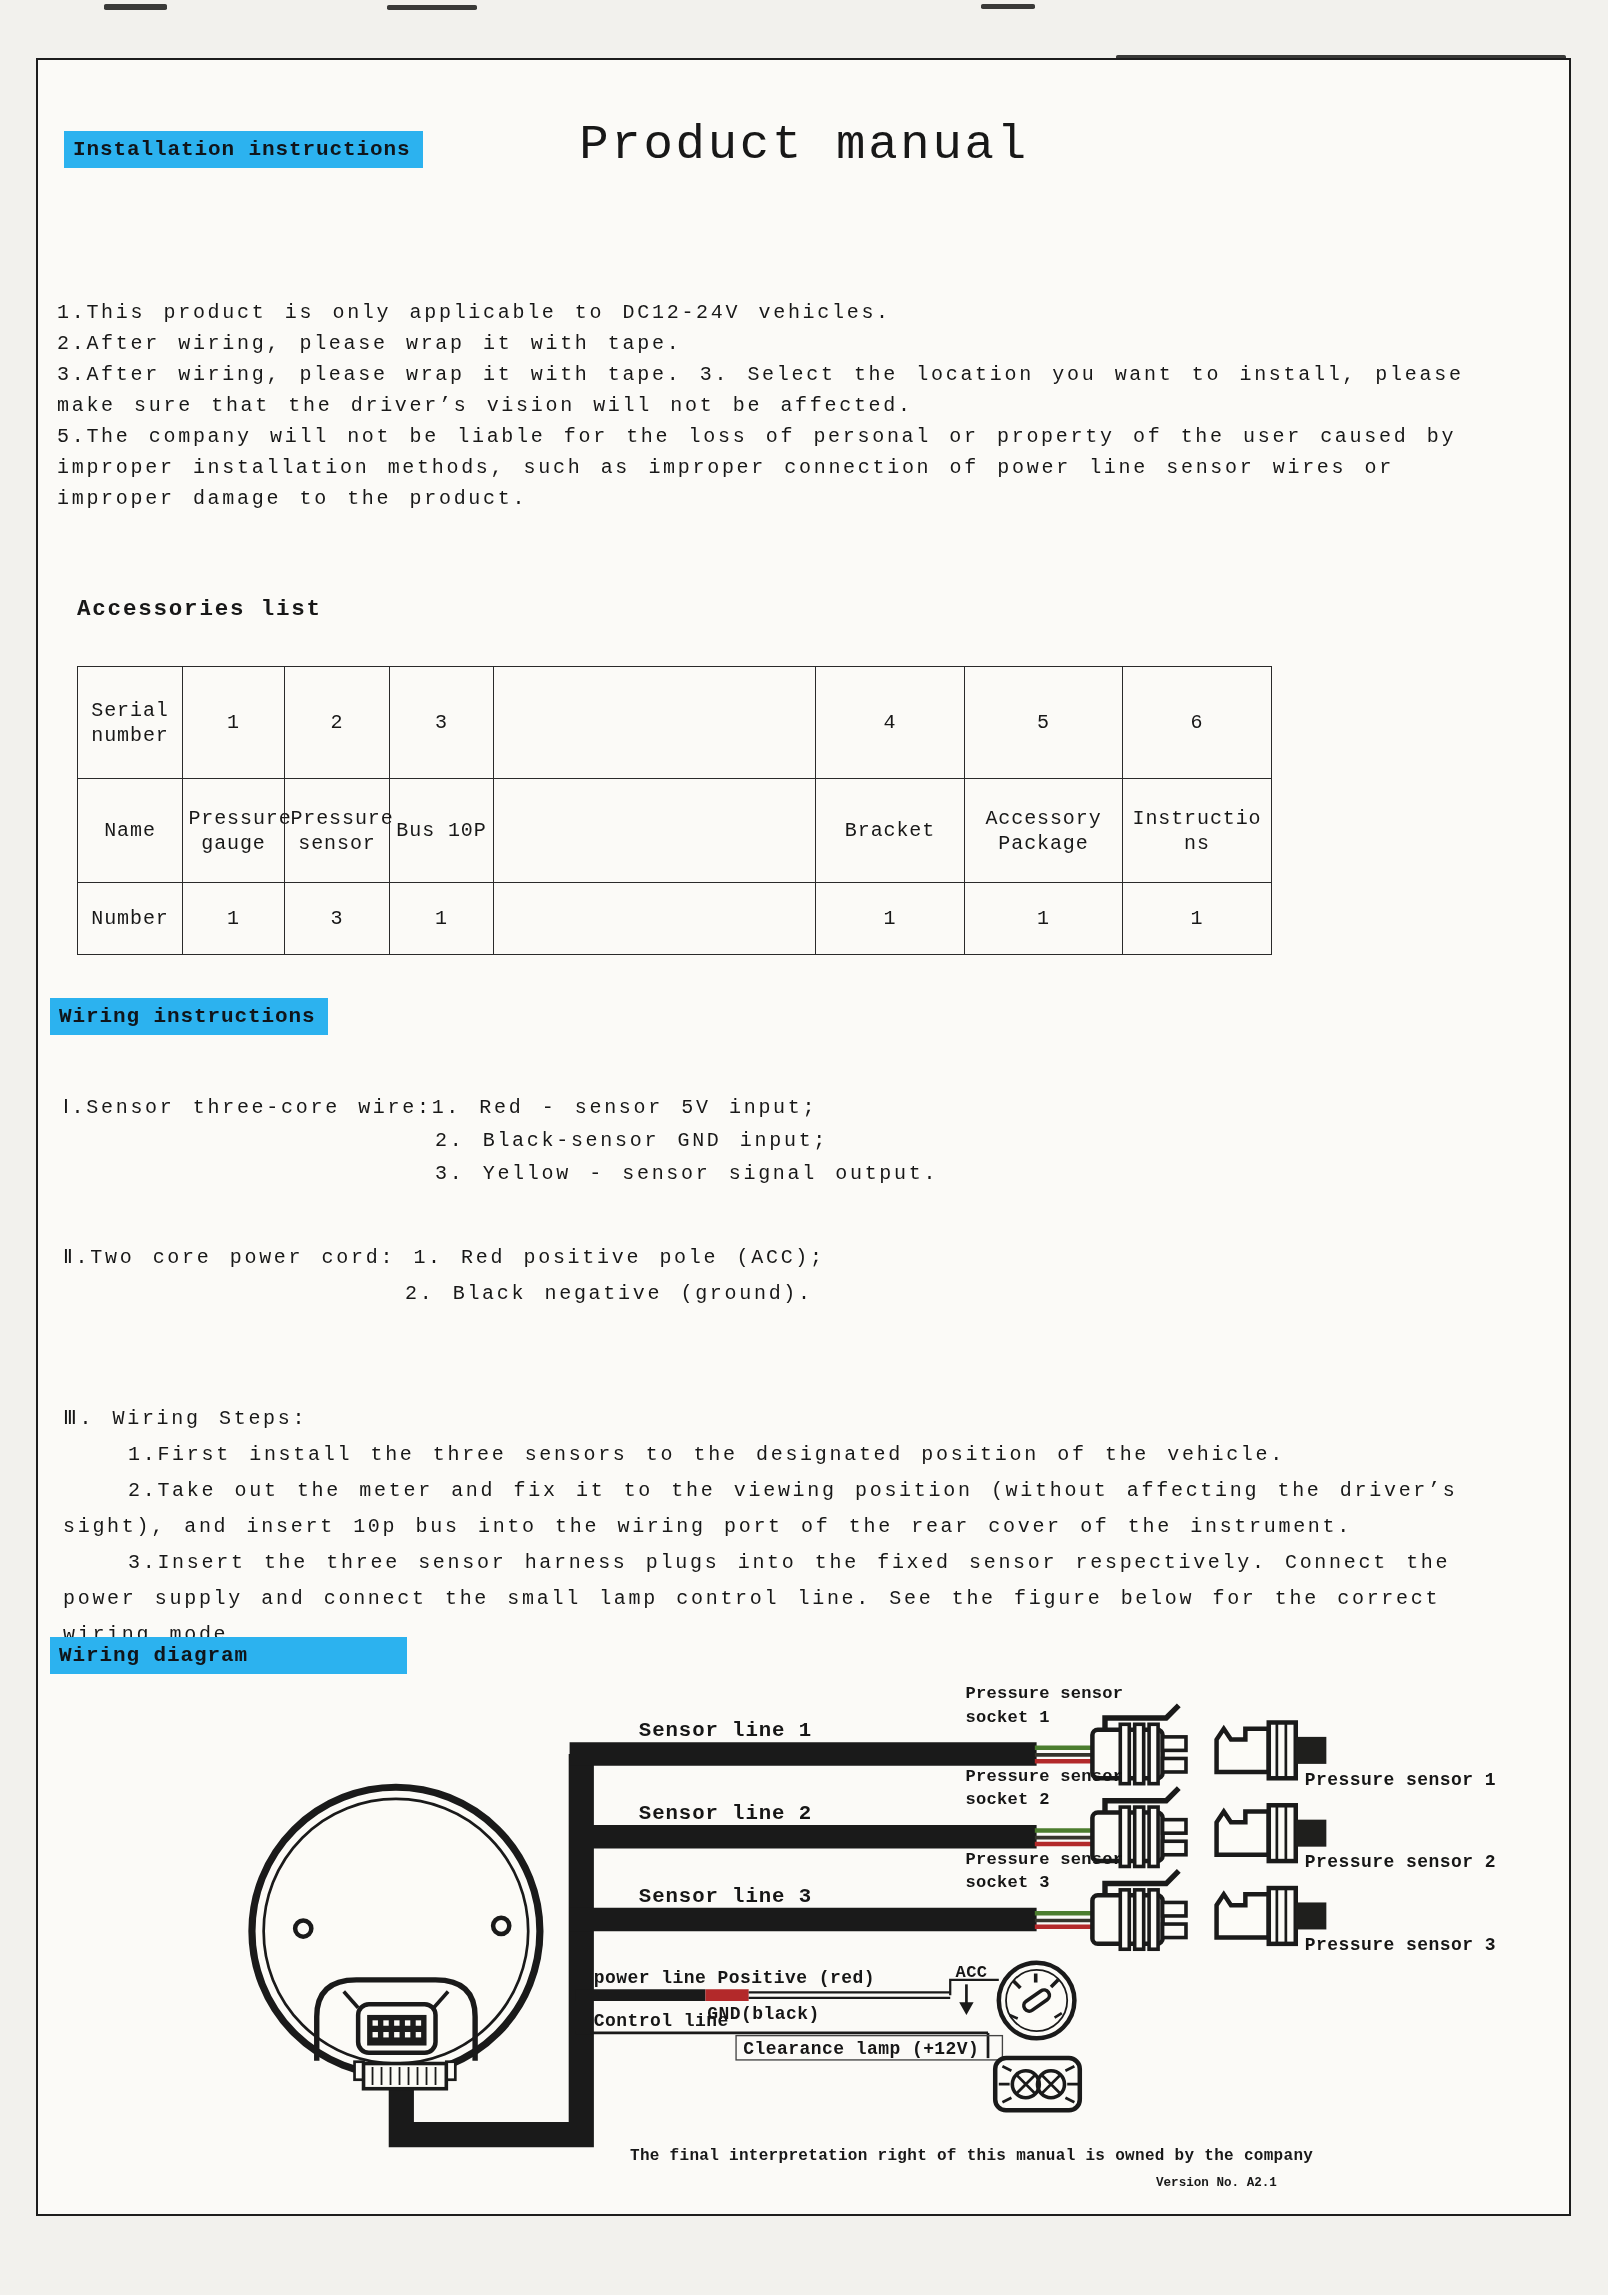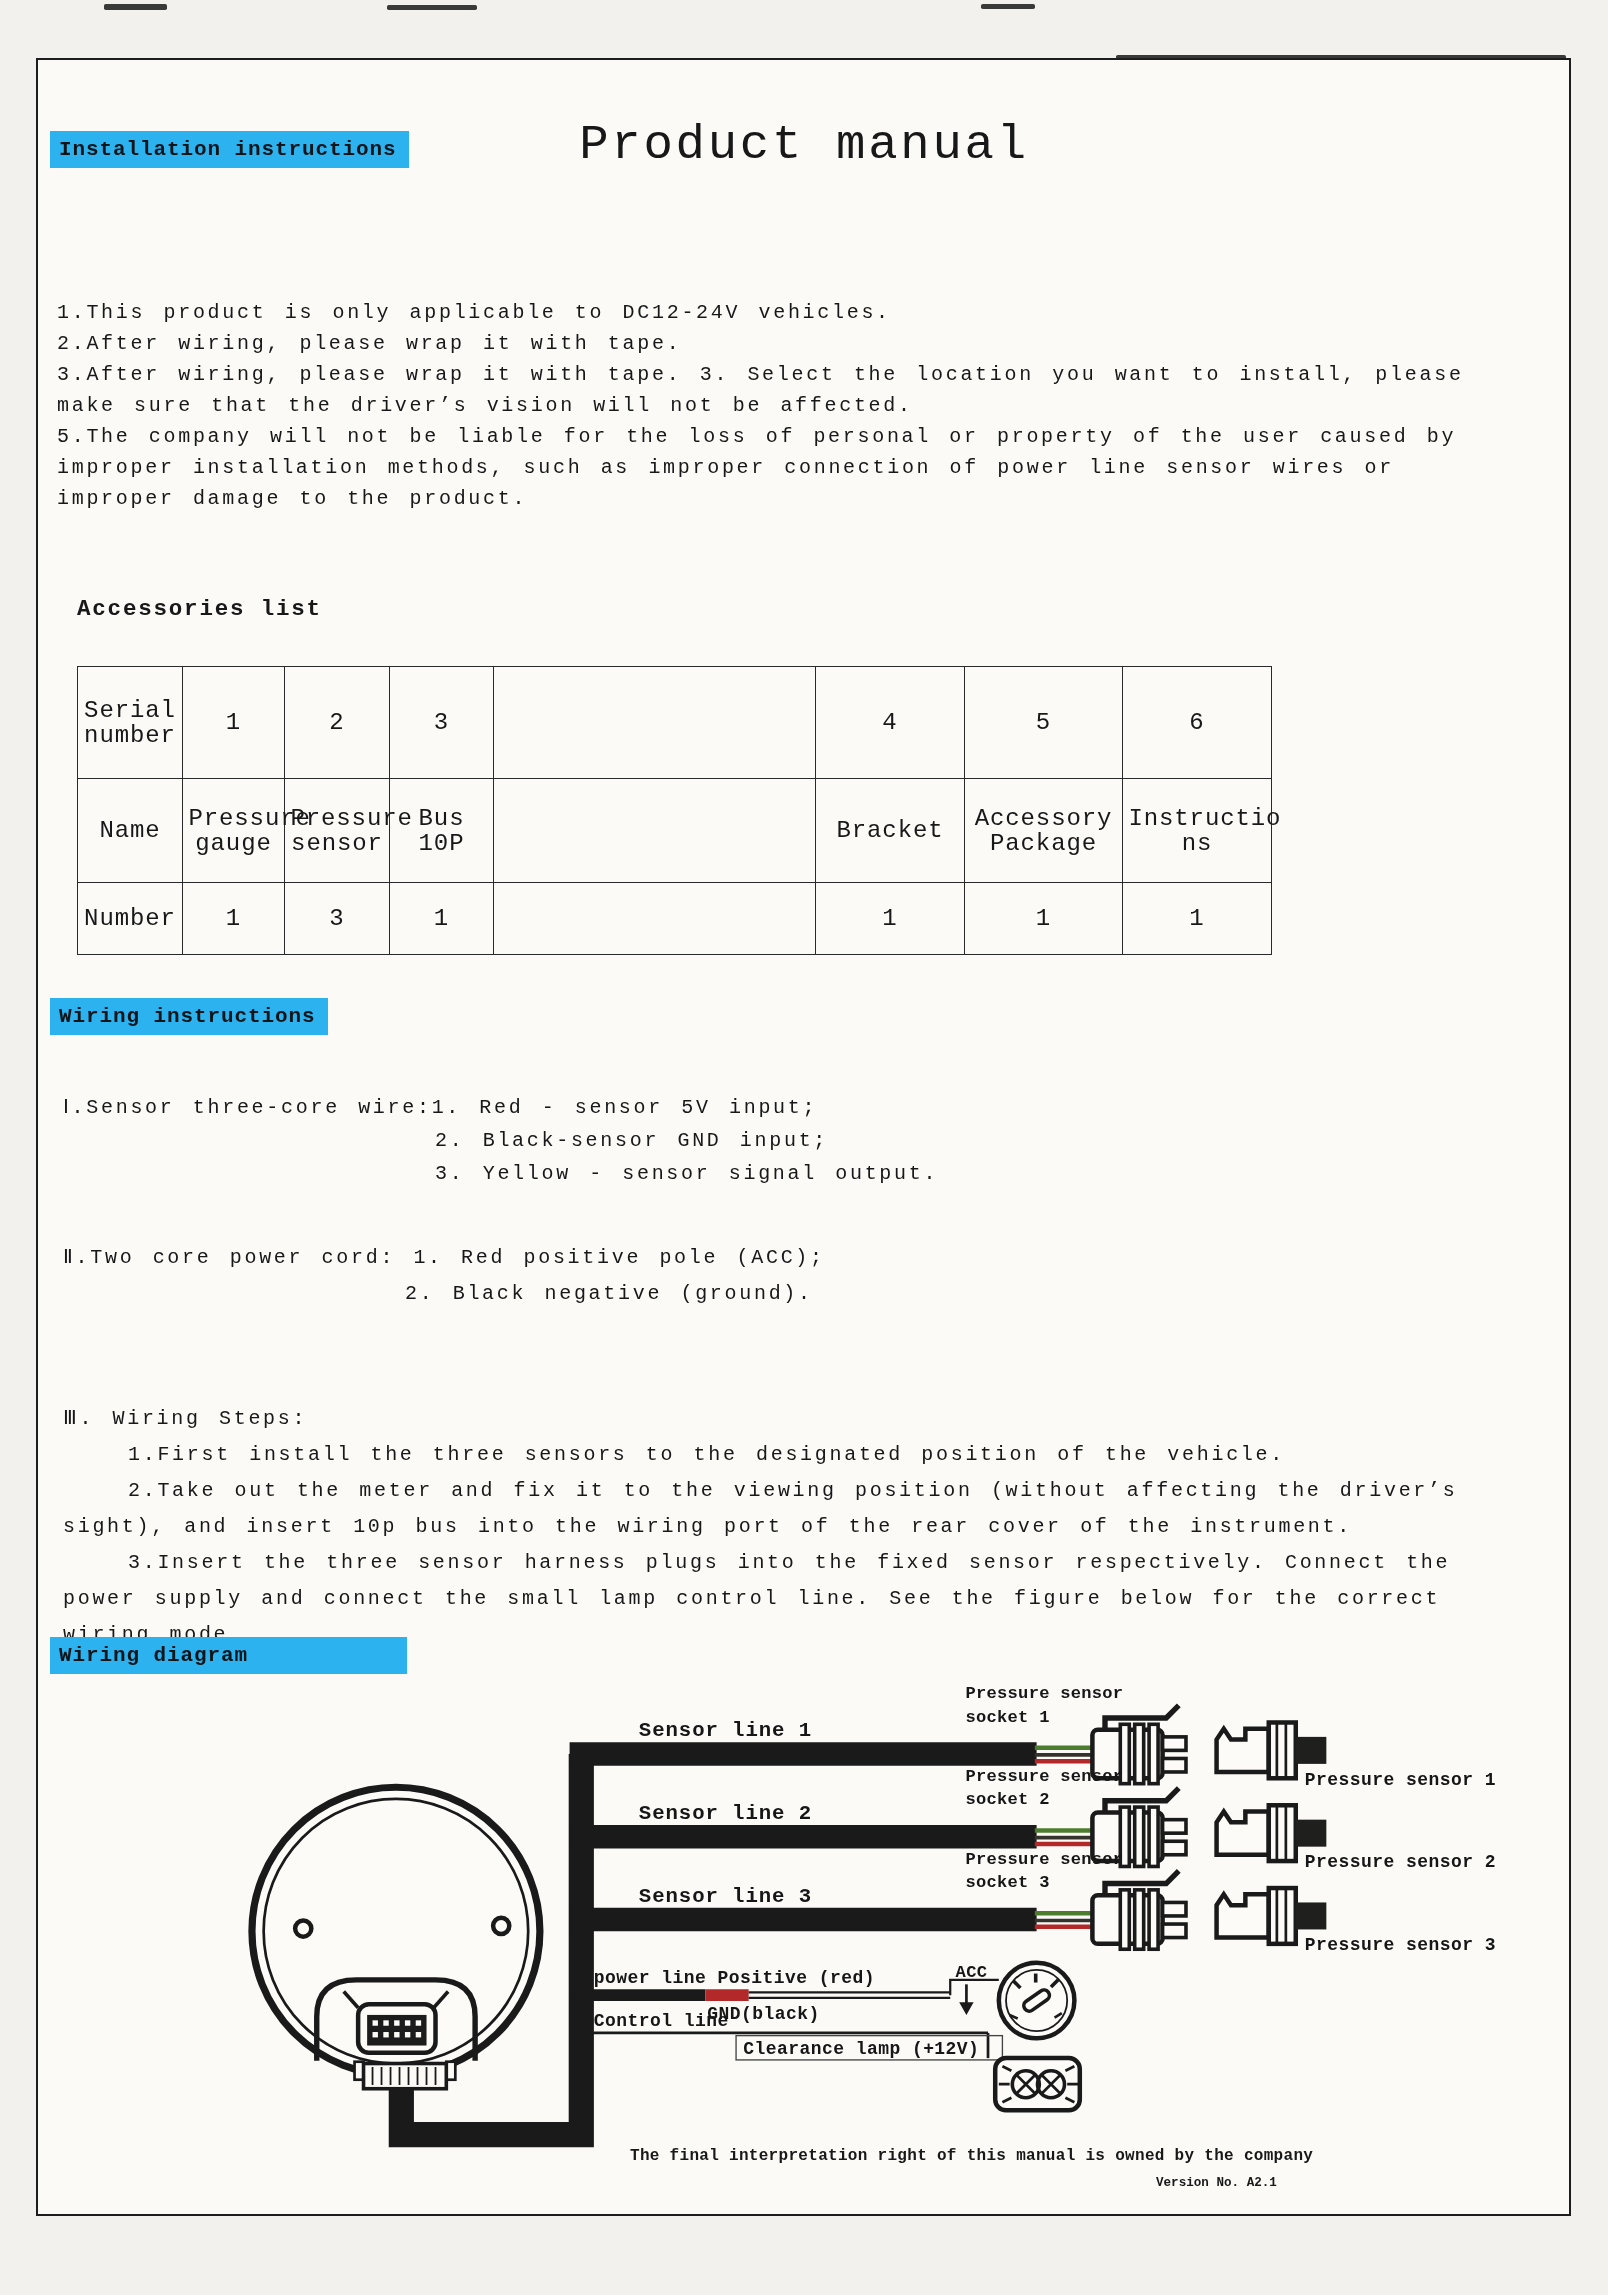--- a/index.html
+++ b/index.html
@@ -16,31 +16,31 @@
   .scan-mark{position:absolute;background:#3a3a38;border-radius:1.8px;}
   .page-title{
     position:absolute;left:0;top:77px;width:100%;text-align:center;
     font-size:49px;letter-spacing:2.7px;white-space:nowrap;margin-top:40px;
   }
   .hl{
     position:absolute;background:#2cb2ef;color:#10151a;
     font-size:21px;font-weight:bold;letter-spacing:0.9px;
     padding:7.2px 12.6px 7.2px 9px;white-space:nowrap;
   }
-  #hl-install{left:50px;top:131px;}
+  #hl-install{left:64px;top:131px;}
   #hl-wiring{left:50px;top:998px;}
   #hl-diagram{left:50px;top:1637px;min-width:335px;}
   .txt{font-size:20px;letter-spacing:2.7px;word-spacing:3.6px;line-height:31px;}
   .txtline{white-space:nowrap;}
   .install-block{position:absolute;left:57px;top:297px;width:1512px;}
   .acc-head{position:absolute;left:77px;top:596px;font-size:22.5px;font-weight:bold;letter-spacing:1.8px;}
   table.acc{
     position:absolute;left:77px;top:666px;width:1193px;
     border-collapse:collapse;table-layout:fixed;
-    font-size:24px;letter-spacing:0.9px;line-height:25px;
+    font-size:20px;letter-spacing:0.9px;line-height:25px;
   }
   table.acc td{
     border:1.8px solid #2a2a2a;text-align:center;vertical-align:middle;padding:1.8px 5.4px;
   }
   tr.r-header{height:112px;}
   tr.r-name{height:104px;}
   tr.r-number{height:72px;}
   .wire-block{position:absolute;left:63px;width:1512px;}
   #wire-i{top:1091px;line-height:33px;}
   #wire-ii{top:1240px;line-height:36px;}

